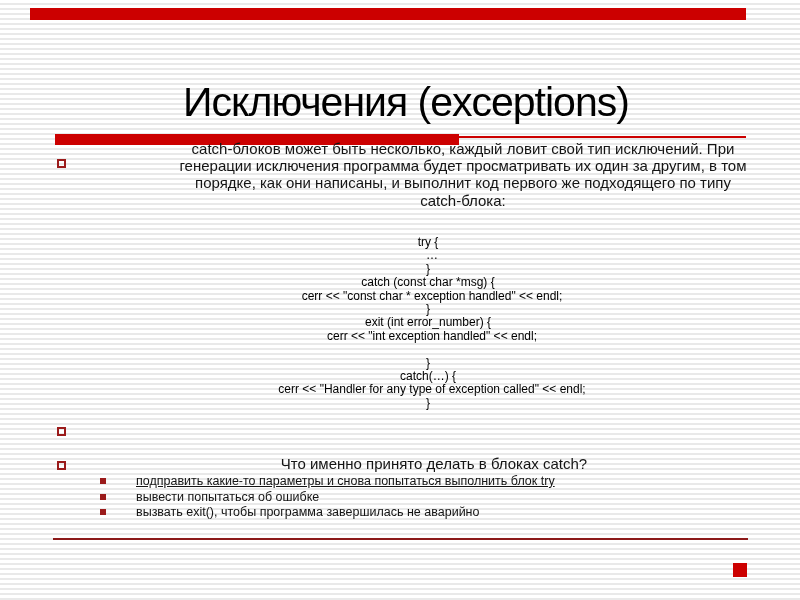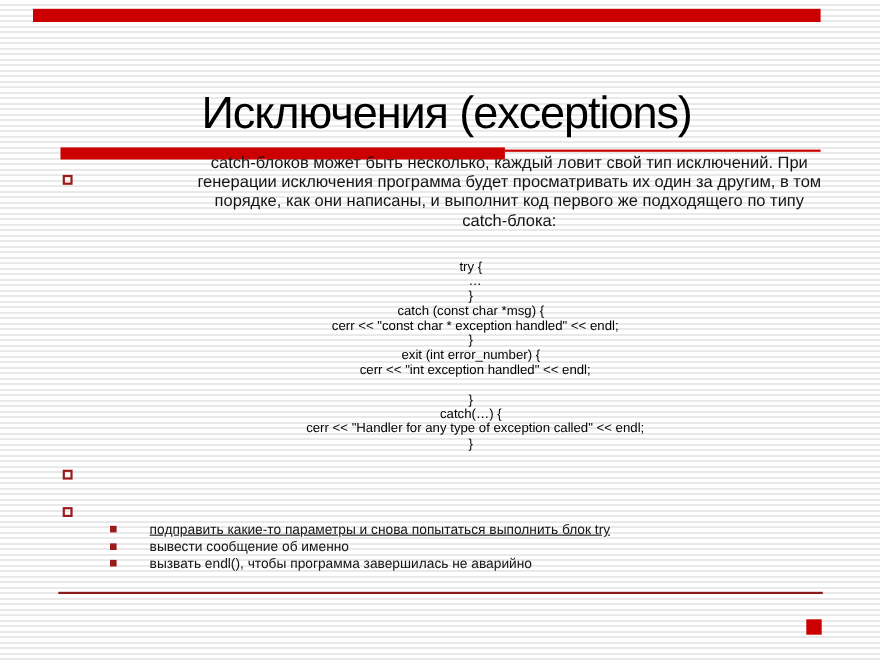--- a/index.html
+++ b/index.html
@@ -69,26 +69,27 @@
     <div class="code-line"></div>
     <div class="code-line">}</div>
     <div class="code-line">catch(…) {</div>
     <div class="code-line ind">cerr &lt;&lt; "Handler for any type of exception called" &lt;&lt; endl;</div>
     <div class="code-line">}</div>
   </div>
 
   <div class="abs sq-outline" style="left:57px;top:427px;"></div>
 
   <div class="abs sq-outline" style="left:57px;top:461px;"></div>
+  <div class="abs btext" style="left:98px;top:455px;">Что именно принято делать в блоках catch?</div>
 
   <div class="abs sq-filled" style="left:100px;top:478px;"></div>
   <div class="abs subtext" style="left:136px;top:474px;text-decoration:underline;">подправить какие-то параметры и снова попытаться выполнить блок try</div>
 
   <div class="abs sq-filled" style="left:100px;top:494px;"></div>
-  <div class="abs subtext" style="left:136px;top:490px;">вывести сообщение об именно</div>
+  <div class="abs subtext" style="left:136px;top:490px;">вывести попытаться об ошибке</div>
 
   <div class="abs sq-filled" style="left:100px;top:509px;"></div>
-  <div class="abs subtext" style="left:136px;top:505px;">вызвать endl(), чтобы программа завершилась не аварийно</div>
+  <div class="abs subtext" style="left:136px;top:505px;">вызвать exit(), чтобы программа завершилась не аварийно</div>
 
   <div class="abs bottom-line"></div>
   <div class="abs corner-square"></div>
 
 </div>
 
 </body></html>

